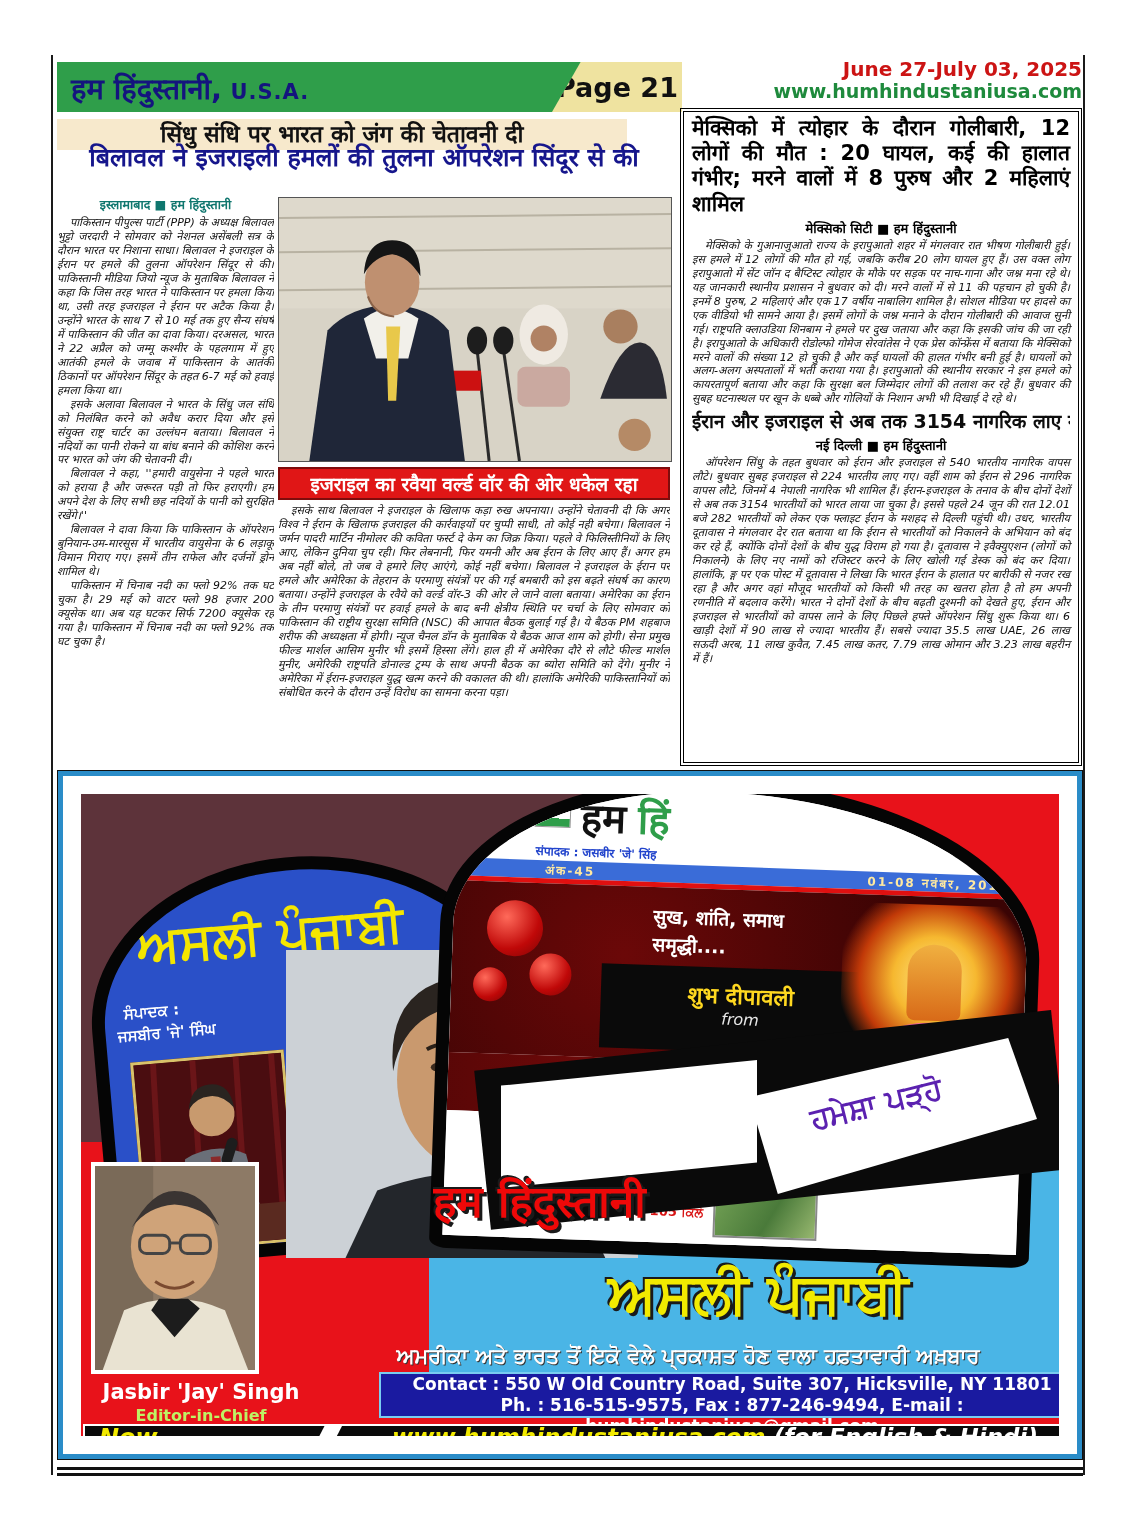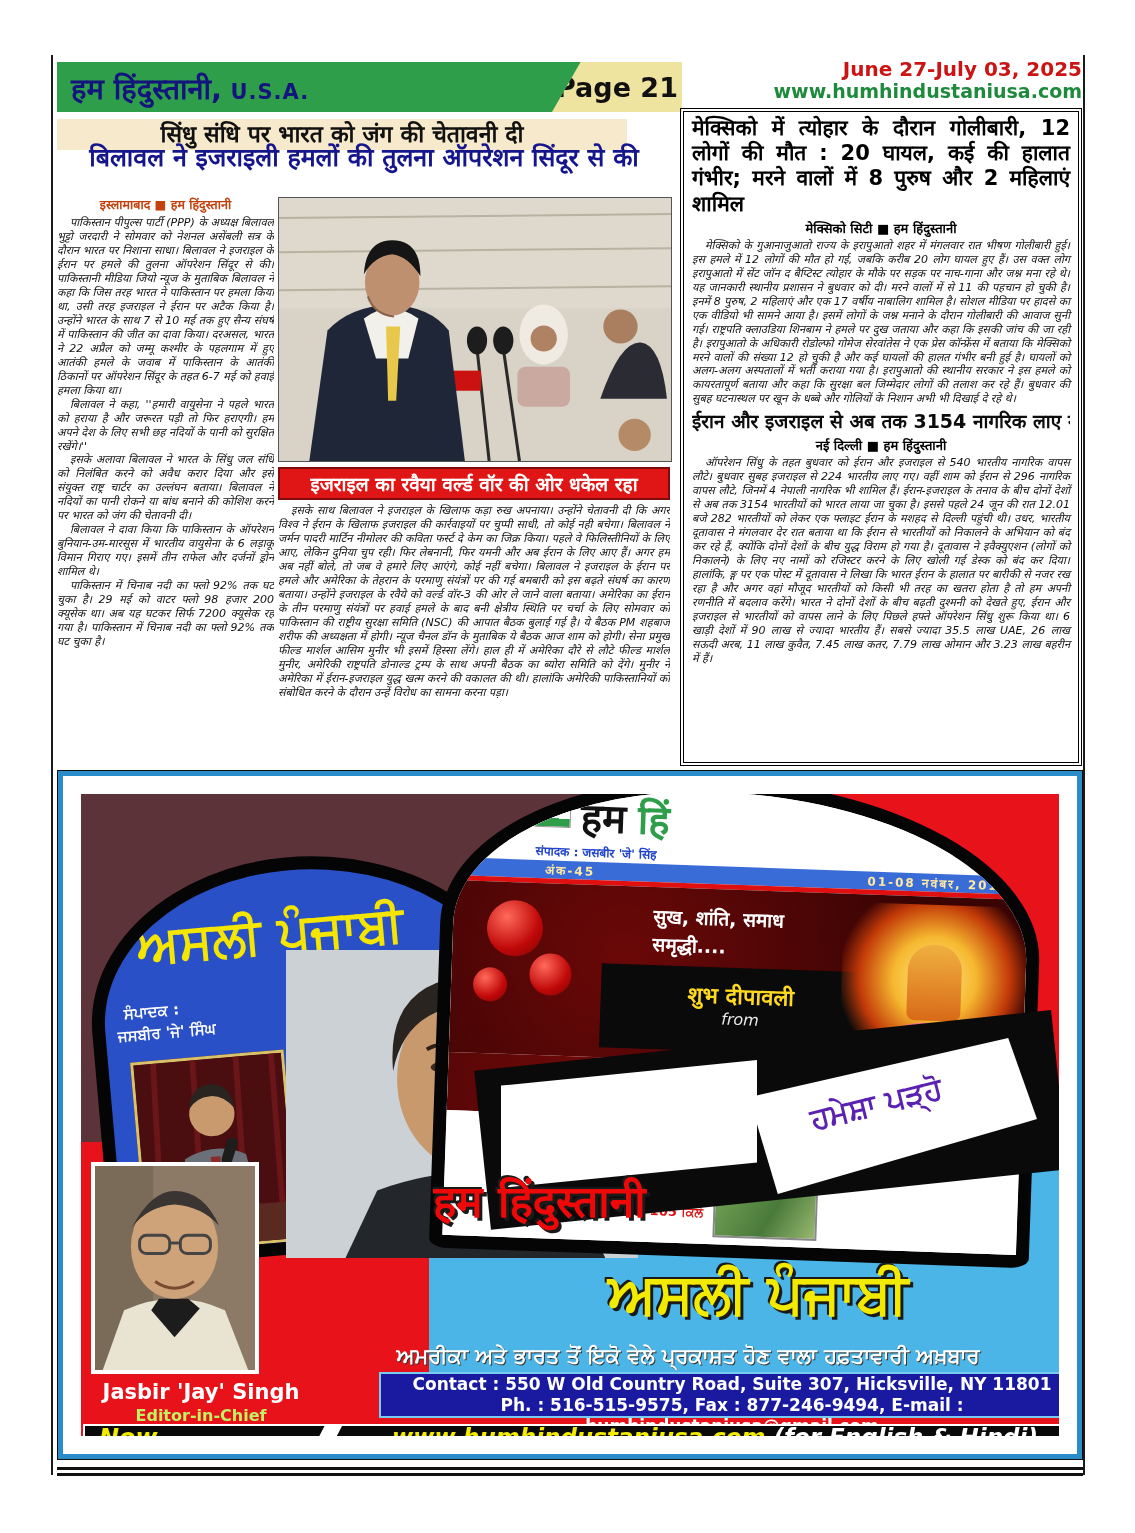--- a/index.html
+++ b/index.html
@@ -19,21 +19,21 @@
   .date-block{left:700px;top:58px;width:382px;text-align:right;line-height:1.15;}
   .date-line{color:#cc1414;font-weight:bold;font-size:20px;}
   .site-line{color:#1e8a3c;font-weight:bold;font-size:19px;}
   
   .kicker{left:57px;top:119px;width:570px;height:31px;background:#f7e9cc;
           text-align:center;font-weight:bold;font-size:23px;color:#111;line-height:31px;
           white-space:nowrap;overflow:hidden;}
   .main-headline{left:57px;top:137px;width:614px;height:42px;color:#16168c;font-weight:bold;
           font-size:25px;line-height:42px;white-space:nowrap;overflow:hidden;text-align:center;}
   .lcol{left:57px;top:196px;width:217px;height:568px;overflow:hidden;}
-  .byline{text-align:center;font-weight:bold;font-size:12.5px;color:#c2410c;margin:0 0 3px 0;}
+  .byline{text-align:center;font-weight:bold;font-size:12.5px;color:#0f766e;margin:0 0 3px 0;}
   .body-txt{font-size:11px;line-height:1.27;text-align:justify;color:#101010;}
   .body-txt p{margin:0;text-indent:13px;font-style:italic;}
   .photo-box{left:278px;top:197px;width:392px;height:263px;border:1px solid #555;background:#cfccc0;}
   .photo-box svg{width:100%;height:100%;display:block;}
   .red-banner{left:278px;top:467px;width:392px;height:33px;background:#e01616;border:2px solid #7e0c0c;
           box-sizing:border-box;display:flex;align-items:center;justify-content:center;}
   .red-banner span{color:#ffffff;font-weight:bold;font-size:19px;white-space:nowrap;}
   .sub-body{left:278px;top:504px;width:392px;height:260px;overflow:hidden;}
   
   .rcol{left:680px;top:108px;width:402px;height:658px;border:1px solid #000;padding:2px;box-sizing:border-box;}
@@ -150,22 +150,22 @@
     <div class="site-line">www.humhindustaniusa.com</div>
   </div>
 
   <div class="abs kicker">सिंधु संधि पर भारत को जंग की चेतावनी दी</div>
   <div class="abs main-headline">बिलावल ने इजराइली हमलों की तुलना ऑपरेशन सिंदूर से की</div>
 
   <div class="abs lcol">
     <div class="byline">इस्लामाबाद ■ हम हिंदुस्तानी</div>
     <div class="body-txt">
       <p>पाकिस्तान पीपुल्स पार्टी (PPP) के अध्यक्ष बिलावल भुट्टो जरदारी ने सोमवार को नेशनल असेंबली सत्र के दौरान भारत पर निशाना साधा। बिलावल ने इजराइल के ईरान पर हमले की तुलना ऑपरेशन सिंदूर से की। पाकिस्तानी मीडिया जियो न्यूज के मुताबिक बिलावल ने कहा कि जिस तरह भारत ने पाकिस्तान पर हमला किया था, उसी तरह इजराइल ने ईरान पर अटैक किया है। उन्होंने भारत के साथ 7 से 10 मई तक हुए सैन्य संघर्ष में पाकिस्तान की जीत का दावा किया। दरअसल, भारत ने 22 अप्रैल को जम्मू कश्मीर के पहलगाम में हुए आतंकी हमले के जवाब में पाकिस्तान के आतंकी ठिकानों पर ऑपरेशन सिंदूर के तहत 6-7 मई को हवाई हमला किया था।</p>
+      <p>इसके अलावा बिलावल ने भारत के सिंधु जल संधि को निलंबित करने को अवैध करार दिया और इसे संयुक्त राष्ट्र चार्टर का उल्लंघन बताया। बिलावल ने नदियों का पानी रोकने या बांध बनाने की कोशिश करने पर भारत को जंग की चेतावनी दी।</p>
       <p>बिलावल ने कहा, ''हमारी वायुसेना ने पहले भारत को हराया है और जरूरत पड़ी तो फिर हराएगी। हम अपने देश के लिए सभी छह नदियों के पानी को सुरक्षित रखेंगे।''</p>
-      <p>इसके अलावा बिलावल ने भारत के सिंधु जल संधि को निलंबित करने को अवैध करार दिया और इसे संयुक्त राष्ट्र चार्टर का उल्लंघन बताया। बिलावल ने नदियों का पानी रोकने या बांध बनाने की कोशिश करने पर भारत को जंग की चेतावनी दी।</p>
       <p>बिलावल ने दावा किया कि पाकिस्तान के ऑपरेशन बुनियान-उम-मारसूस में भारतीय वायुसेना के 6 लड़ाकू विमान गिराए गए। इसमें तीन राफेल और दर्जनों ड्रोन शामिल थे।</p>
       <p>पाकिस्तान में चिनाब नदी का फ्लो 92% तक घट चुका है। 29 मई को वाटर फ्लो 98 हजार 200 क्यूसेक था। अब यह घटकर सिर्फ 7200 क्यूसेक रह गया है। पाकिस्तान में चिनाब नदी का फ्लो 92% तक घट चुका है।</p>
     </div>
   </div>
 
   <div class="abs photo-box">
     <svg viewBox="0 0 388 262" preserveAspectRatio="none">
       <rect width="388" height="262" fill="#d8d3c6"></rect>
       <rect width="388" height="110" fill="#ded9cc"></rect>
       <g stroke="#b8b2a2" stroke-width="2">

